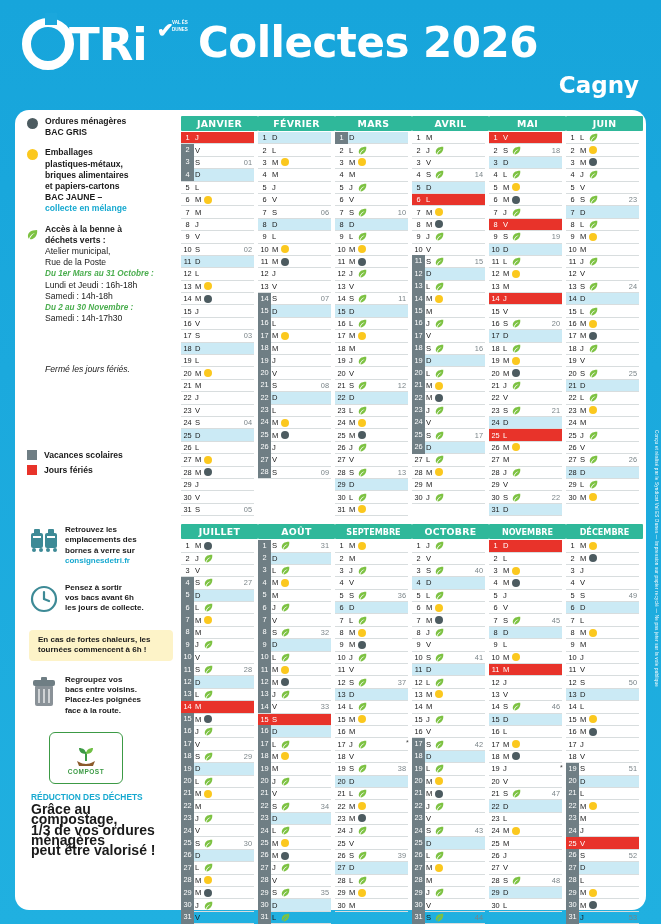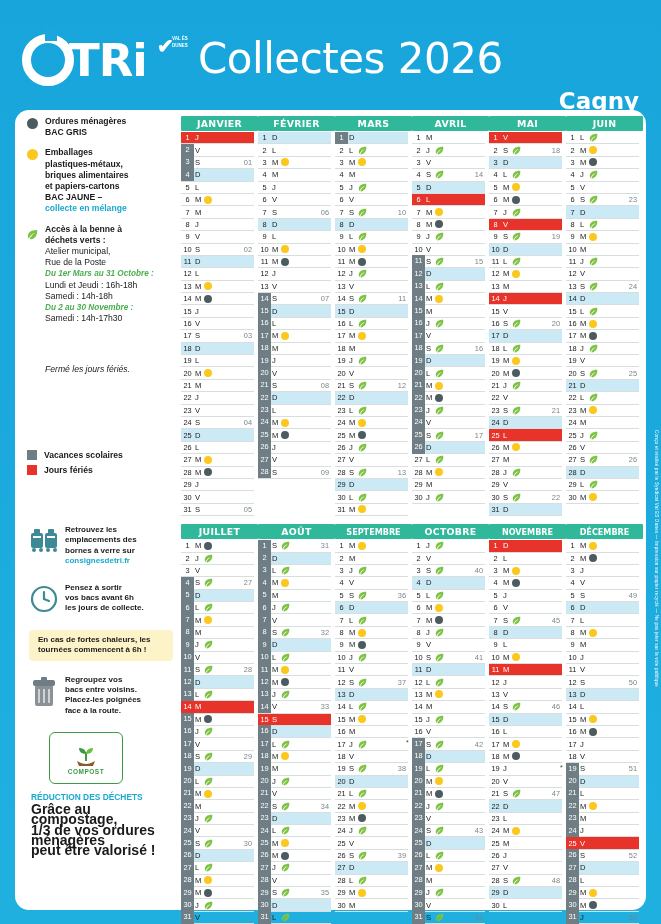--- a/index.html
+++ b/index.html
@@ -6,40 +6,40 @@
   body {
     width:661px; height:924px;
     font-family:"Liberation Sans", sans-serif;
     background:#1BA7DC;
     overflow:hidden;
     position:relative;
   }
   #app { position:absolute; inset:0; background:linear-gradient(180deg,#17A5DB 0%,#1BA9DD 40%,#20B0E0 100%); }
 
   
-  .header { position:absolute; left:0; top:16px; width:661px; height:108px; }
+  .header { position:absolute; left:0; top:0; width:661px; height:108px; }
   .logo { position:absolute; left:22px; top:14px; width:170px; height:62px; }
   .logo-ring {
     position:absolute; left:0; top:4px; width:52px; height:52px;
     border:9px solid #fff; border-radius:50%;
   }
   .logo-ring:after{
     content:""; position:absolute; left:14px; top:-14px; width:12px;height:12px;
     background:#1BA7DC; transform:rotate(0deg);
   }
   .logo-text {
     position:absolute; left:47px; top:4px;
     font-size:45px; font-weight:bold; color:#fff; letter-spacing:-1px;
     font-family:"DejaVu Sans", sans-serif;
   }
   .logo-check{ position:absolute; left:135px; top:4px; color:#fff; font-size:20px; font-weight:bold;}
   .logo-sub{ position:absolute; left:150px; top:6px; color:#fff; font-size:4.5px; line-height:1.5; font-weight:bold;}
   .title {
     position:absolute; left:198px; top:18px;
-    font-size:42px; font-weight:normal; color:#fff; letter-spacing:-0.5px;
+    font-size:42px; font-weight:bold; color:#fff; letter-spacing:-0.5px;
     font-family:"DejaVu Sans", sans-serif;
   }
   .city {
     position:absolute; right:22px; top:72px;
     font-size:23px; font-weight:bold; color:#fff;
     font-family:"DejaVu Sans", sans-serif;
   }
 
   
   .card {

